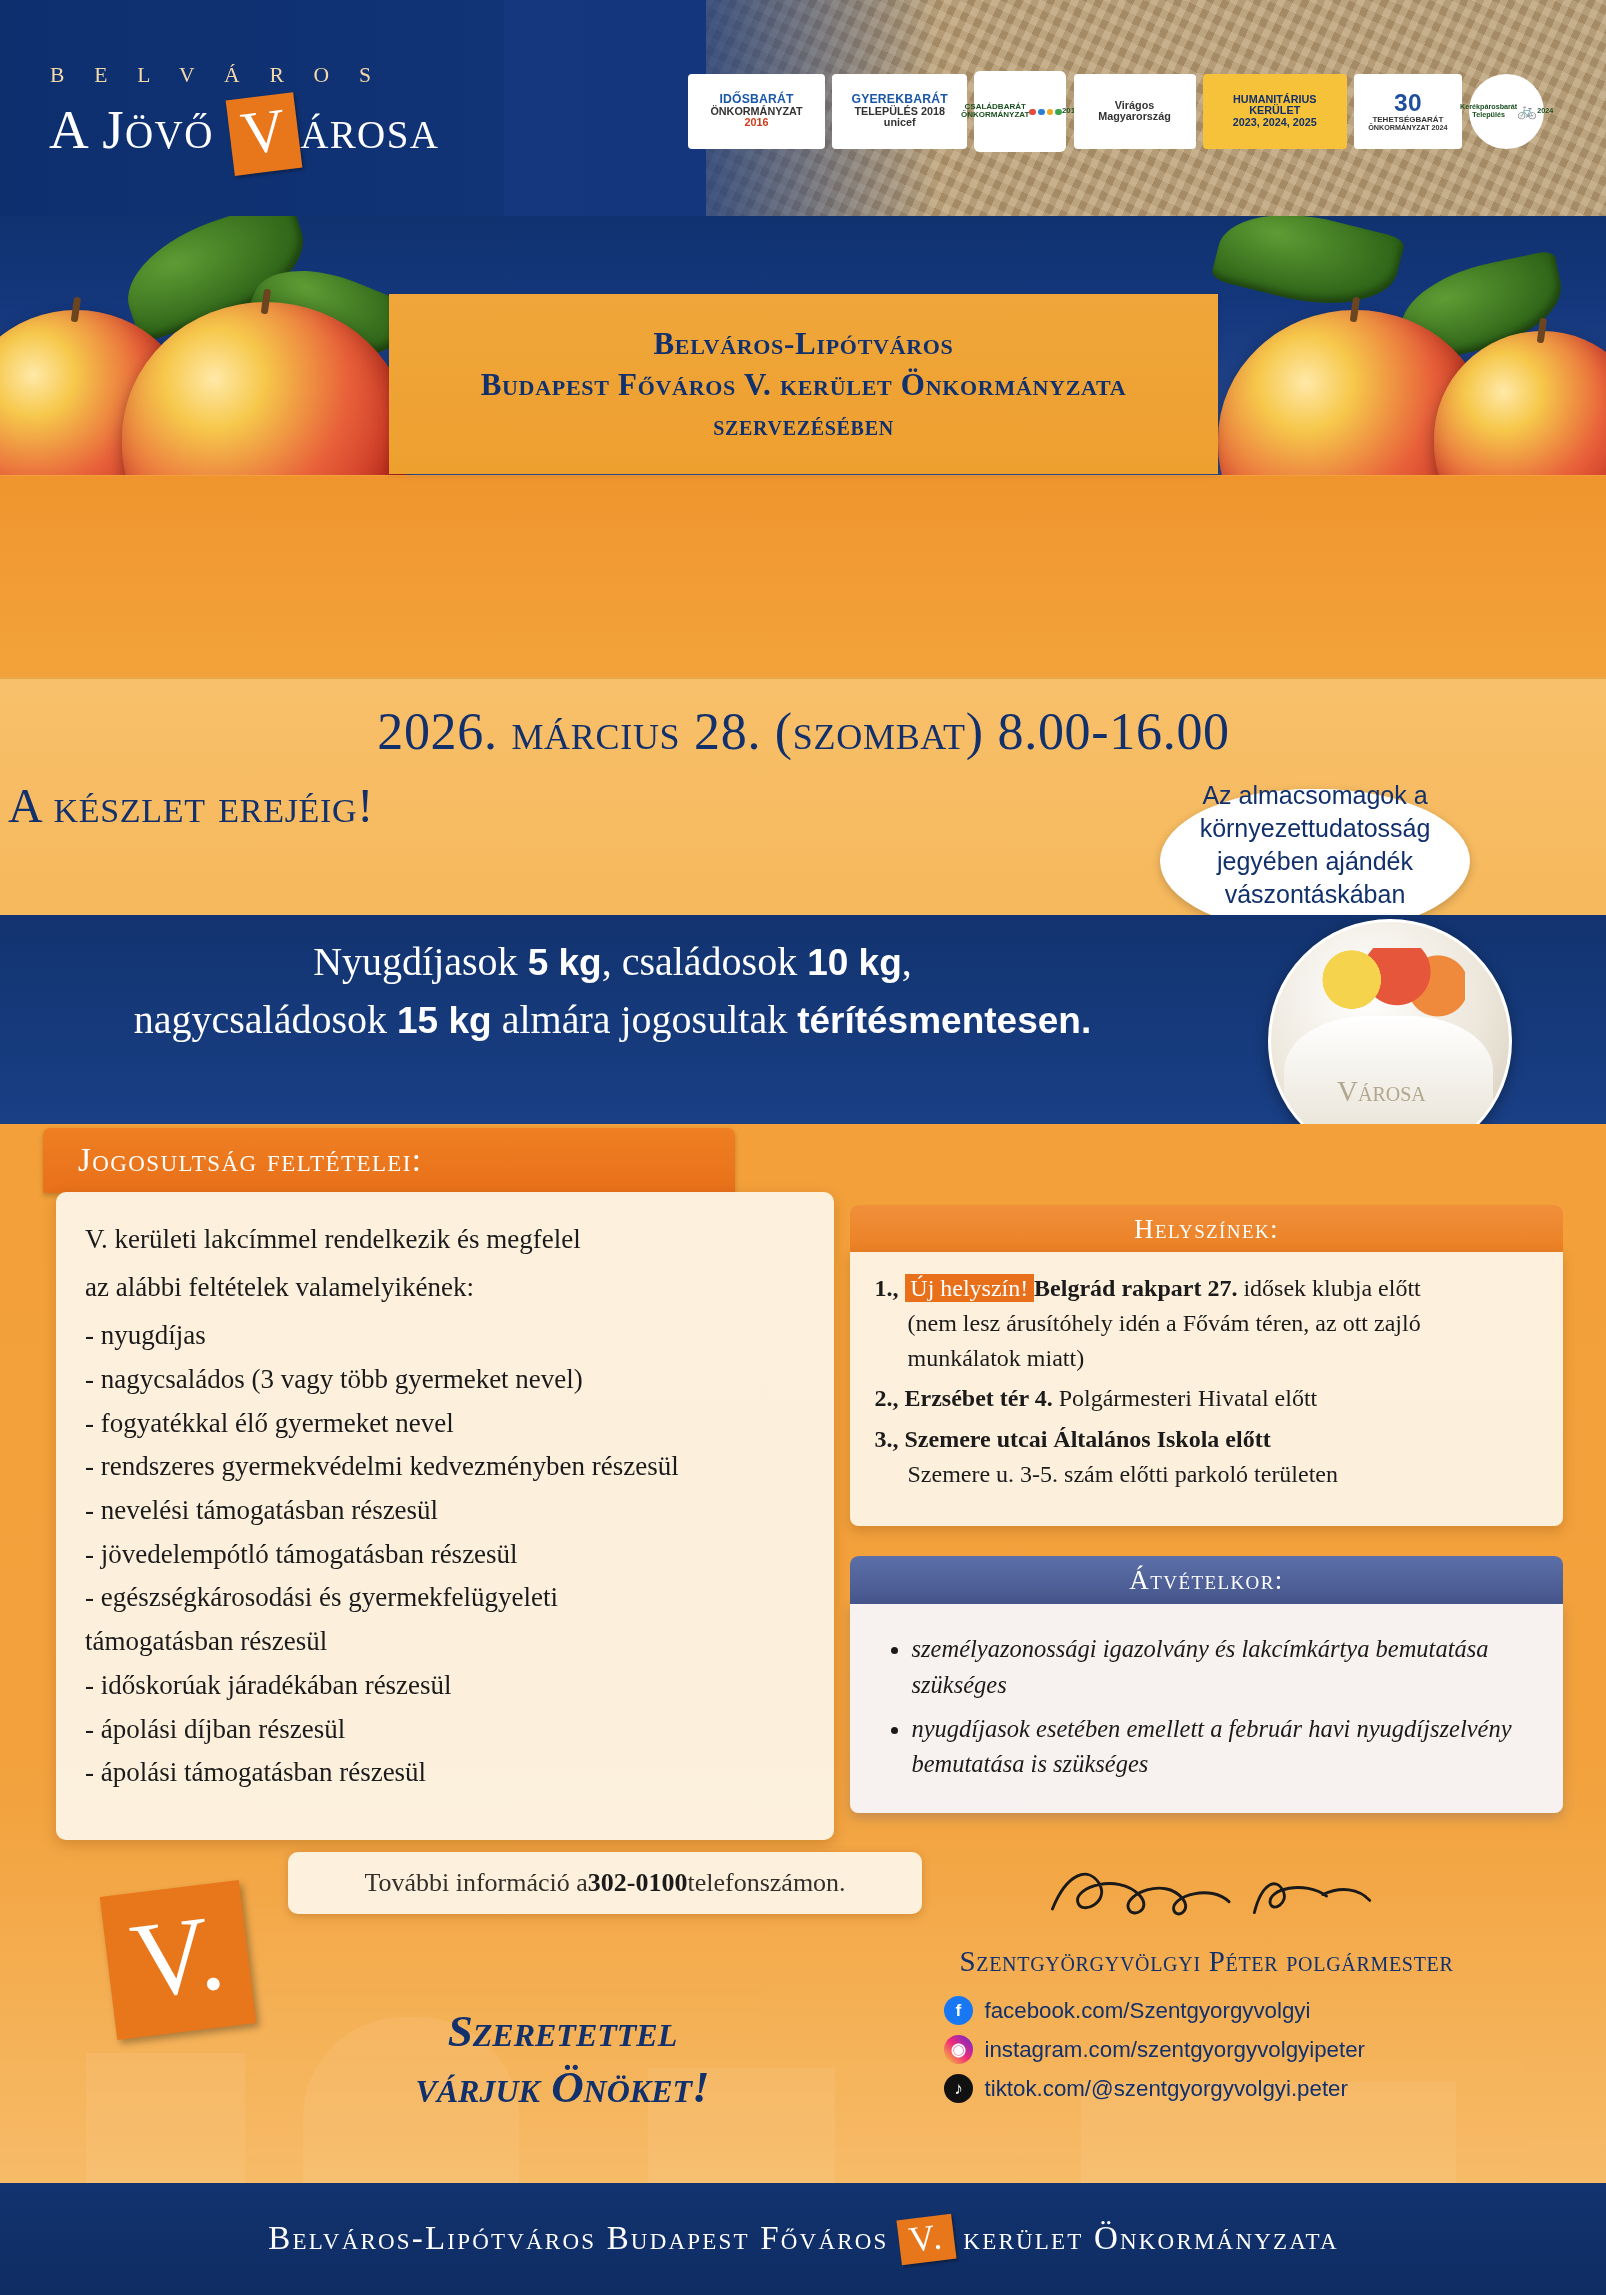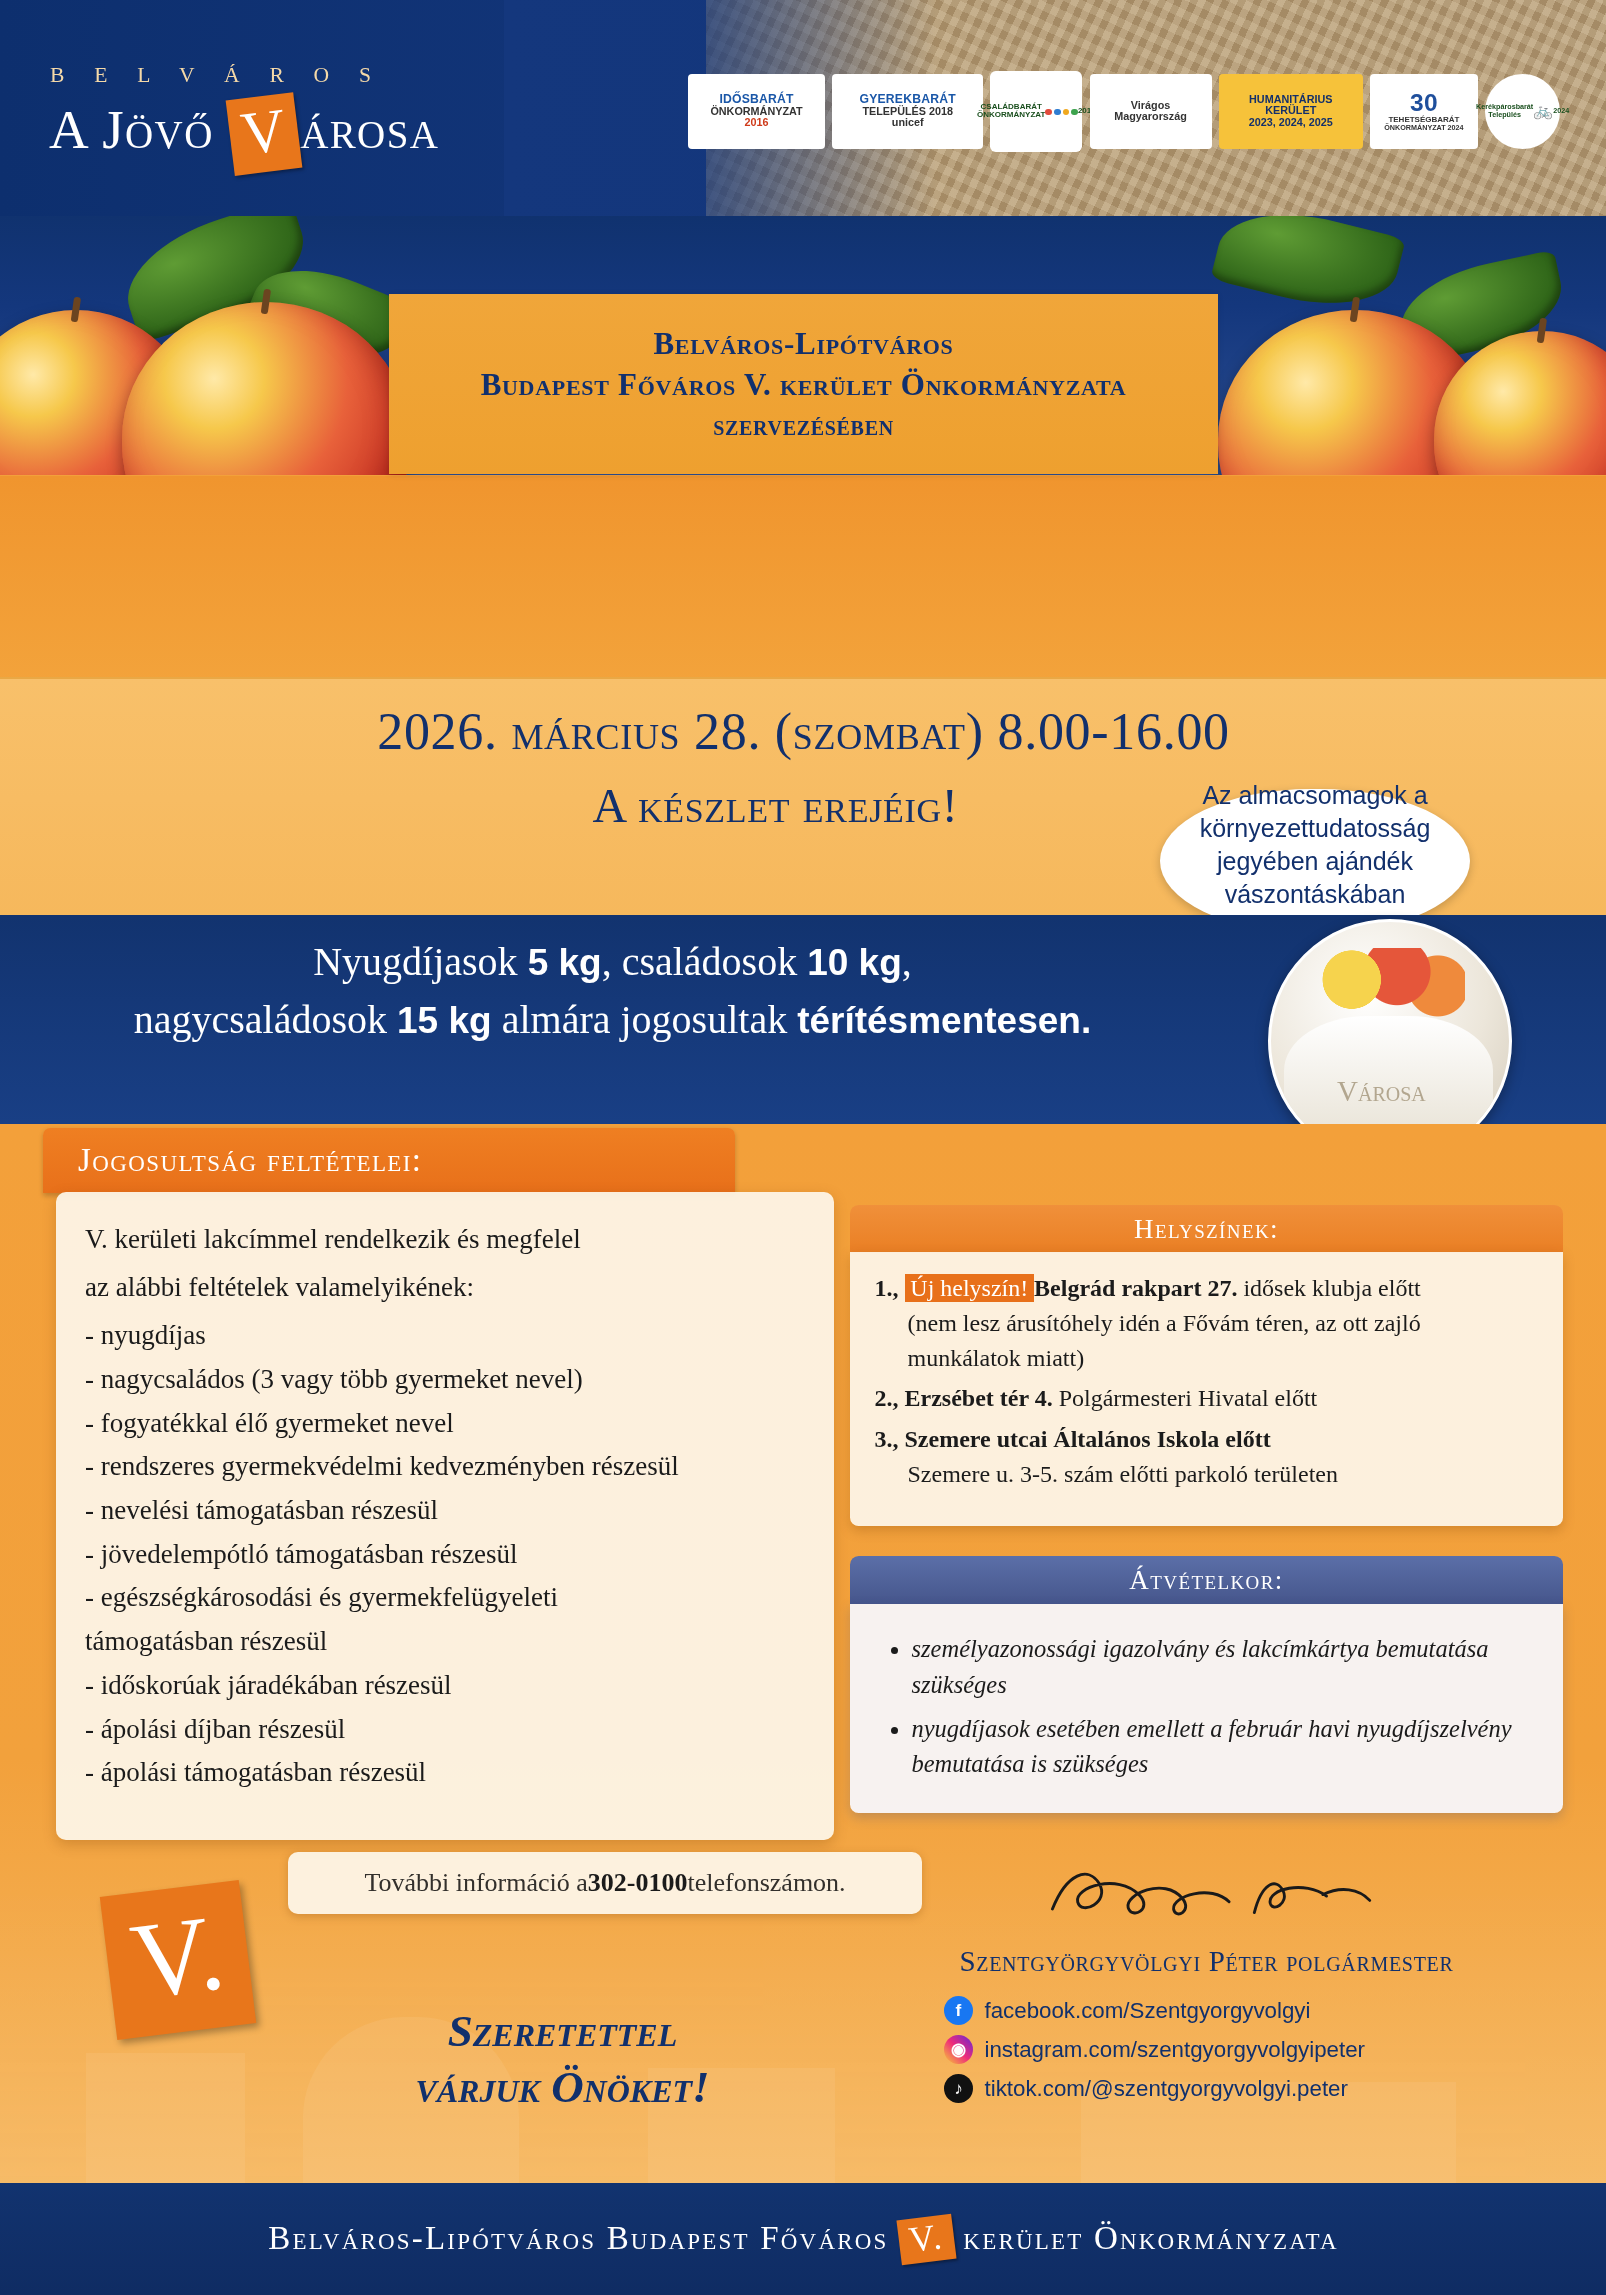--- a/index.html
+++ b/index.html
@@ -169,21 +169,21 @@
     position:absolute; left:0; top:677px; width:1607px; height:238px;
     background: linear-gradient(180deg,#f8c06a 0%, #f6b85c 100%);
     border-top: 2.2px solid #e9a845;
   }
   .date-line1 {
     position:absolute; left:0; top:702px; width:1607px; text-align:center;
     color:#12306c; font-size: 52px; font-variant: small-caps; letter-spacing:0.7px;
     font-family:"Liberation Serif", serif;
   }
   .date-line2 {
-    position:absolute; left:16px; top:778px; width:1519px; text-align:center;
+    position:absolute; left:8px; top:778px; width:1519px; 
     color:#12306c; font-size: 48px; font-variant: small-caps; letter-spacing:0.7px;
     font-family:"Liberation Serif", serif;
   }
   .bubble {
     position:absolute; left:1160px; top:789px; width:310px; height:144px;
     background:#ffffff; border-radius: 151px/72px;
     box-shadow: 0 2.9px 10px rgba(0,0,0,0.2);
     display:flex; flex-direction:column; align-items:center; justify-content:center;
     color:#12306c; font-family:"Liberation Sans", sans-serif; font-size:25px; line-height:1.32;
     text-align:center; padding: 0 19px; box-sizing:border-box;
@@ -386,21 +386,21 @@
   </div>
   <div class="belvaros-kicker">B E L V Á R O S</div>
   <div class="jovo-varosa"><span>A Jövő </span><span class="v-tile">V</span><span>árosa</span></div>
 
   <div class="logo-strip">
     <div class="logo-box" style="width:137px">
       <div class="l1">IDŐSBARÁT</div>
       <div class="l2">ÖNKORMÁNYZAT</div>
       <div class="l3">2016</div>
     </div>
-    <div class="logo-box" style="width:151px">
+    <div class="logo-box" style="width:135px">
       <div class="l1">GYEREKBARÁT</div>
       <div class="l2">TELEPÜLÉS 2018</div>
       <div class="l2">unicef</div>
     </div>
     <div class="logo-round" style="width:92px;height:81px;border-radius:5.8px">
       <div>CSALÁDBARÁT ÖNKORMÁNYZAT</div>
       <div class="logo-dot-row">
         <span class="logo-dot" style="background:#e24b3c"></span>
         <span class="logo-dot" style="background:#2f7dd1"></span>
         <span class="logo-dot" style="background:#f0a81e"></span>

